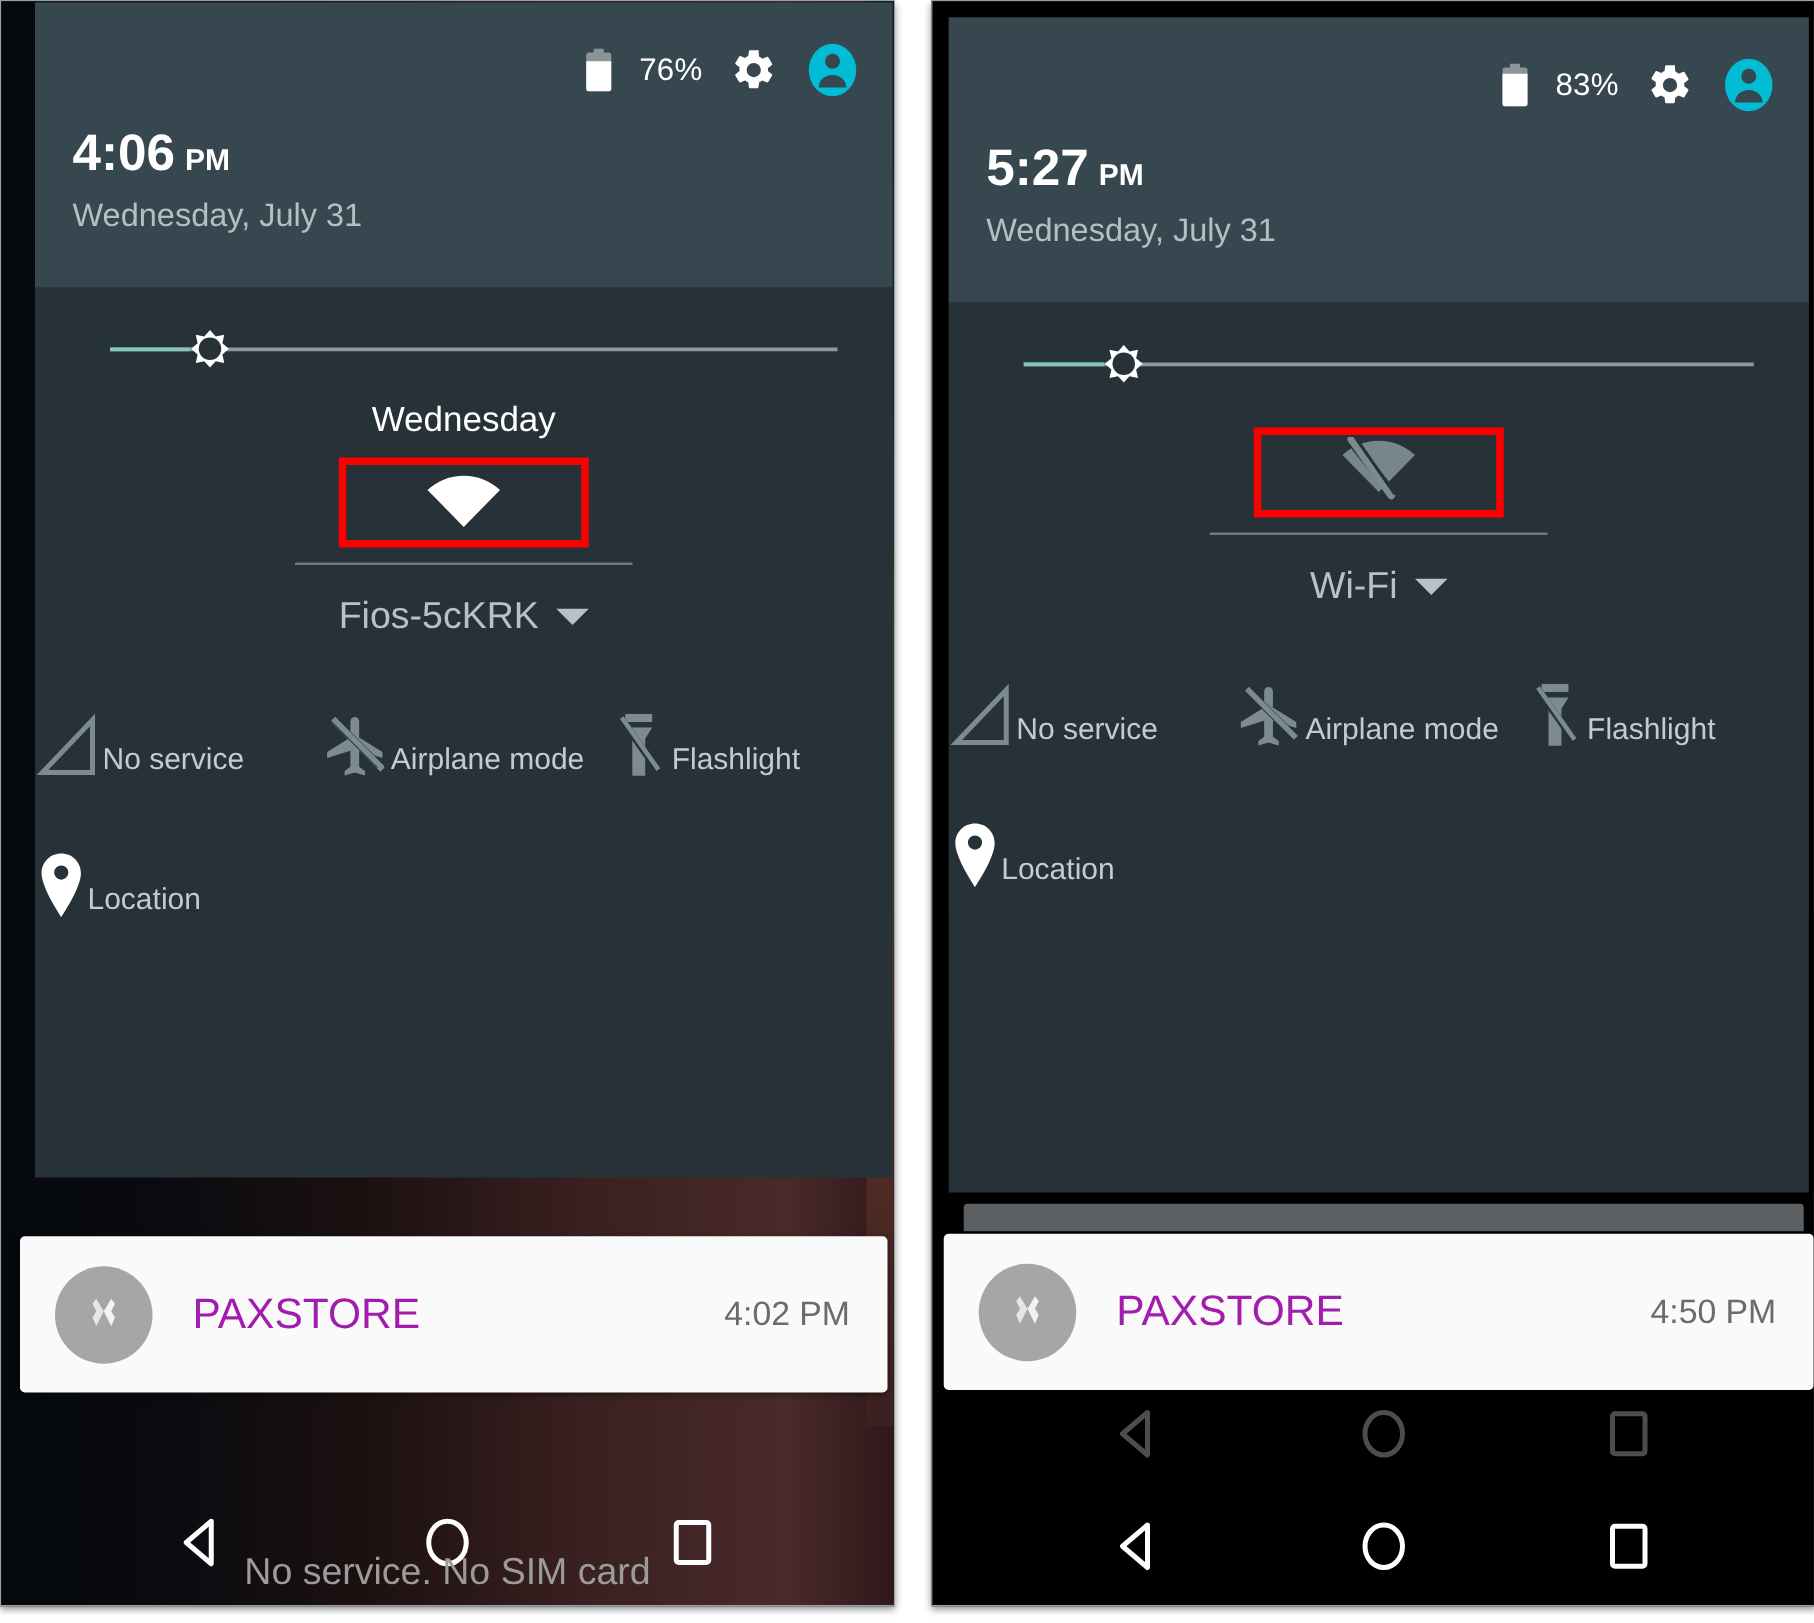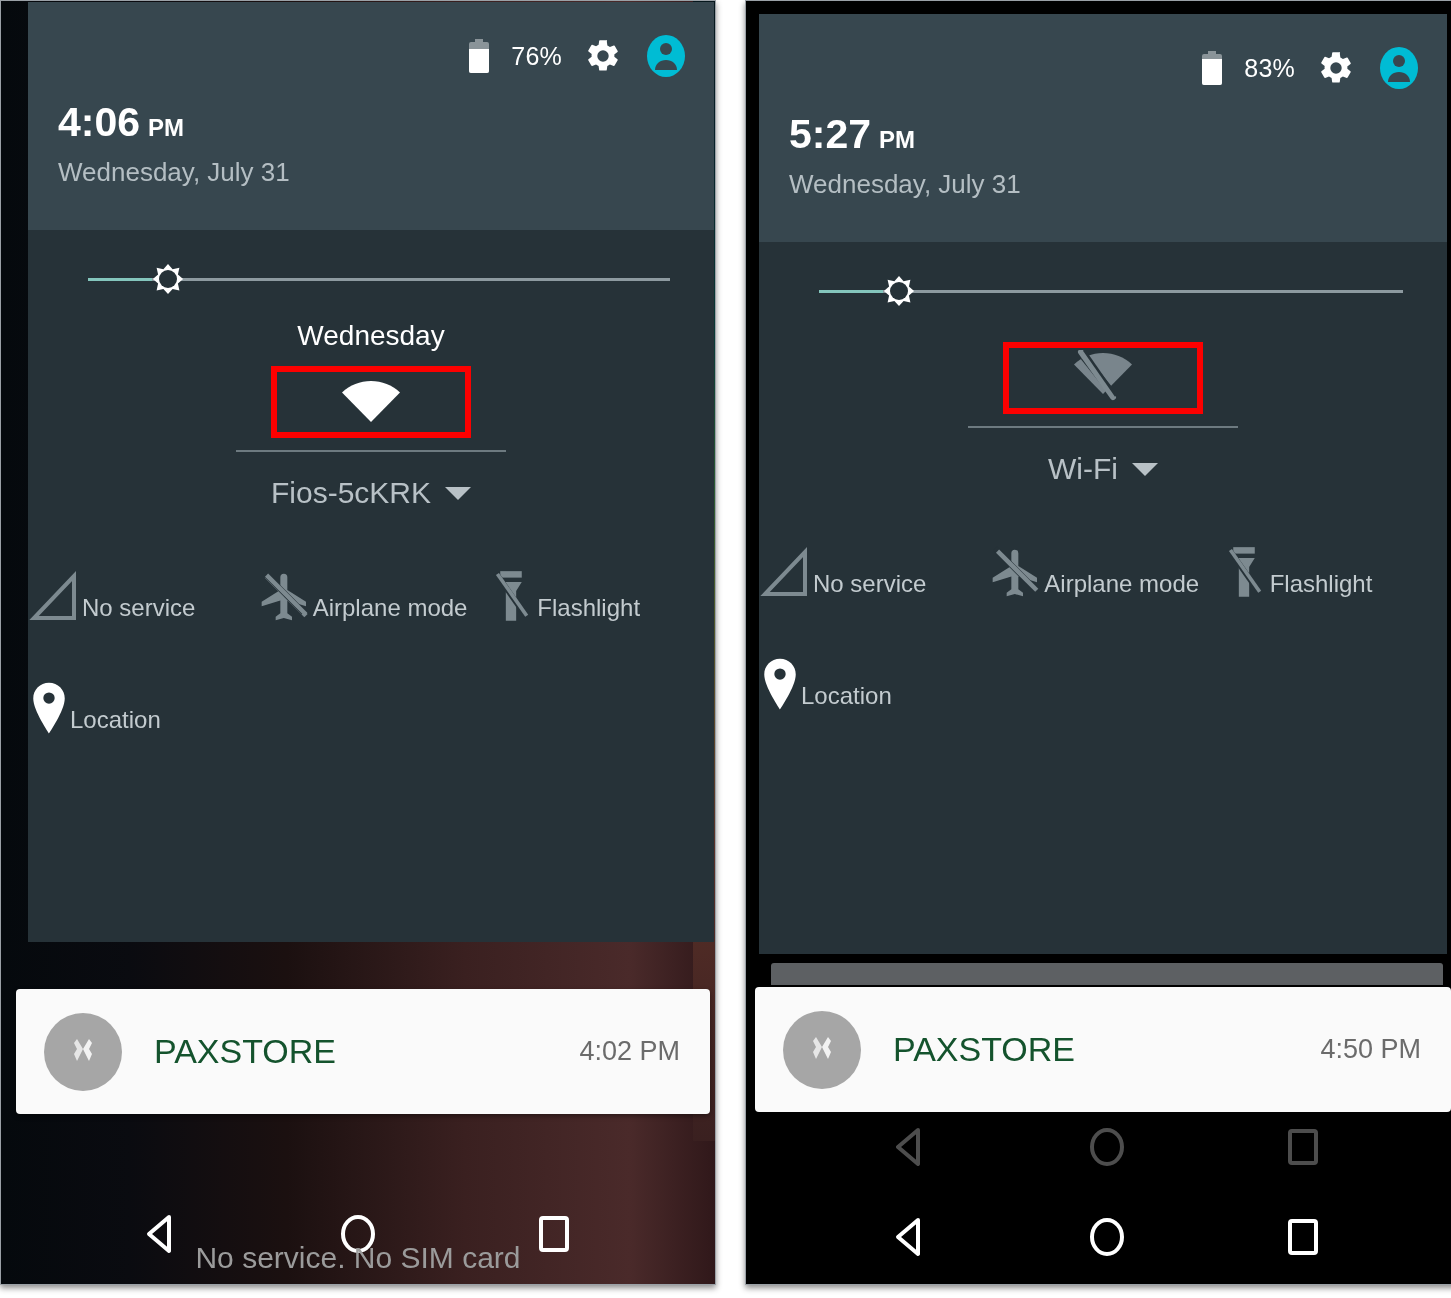--- a/index.html
+++ b/index.html
@@ -112,21 +112,21 @@
     background:#fafafa;border-radius:4px;
     box-shadow:0 2px 5px rgba(0,0,0,.4);
     display:flex;align-items:center;
   }
   .panel.right .notif{left:9px;width:696px;}
   .notif .avatar{
     width:78px;height:78px;border-radius:50%;background:#a6a6a6;
     margin-left:28px;flex:0 0 auto;position:relative;
   }
   .notif .app{
-    margin-left:32px;color:#14532d;font-size:34px;flex:1 1 auto;
+    margin-left:32px;color:#a21caf;font-size:34px;flex:1 1 auto;
   }
   .notif .time{color:#6b6b6b;font-size:27px;margin-right:30px;}
 
   
   .navbar{
     position:absolute;left:0;right:0;
     display:flex;align-items:center;justify-content:center;gap:150px;
   }
   .navbar .nb{display:block;}
   .nav-dim{opacity:.30;}

